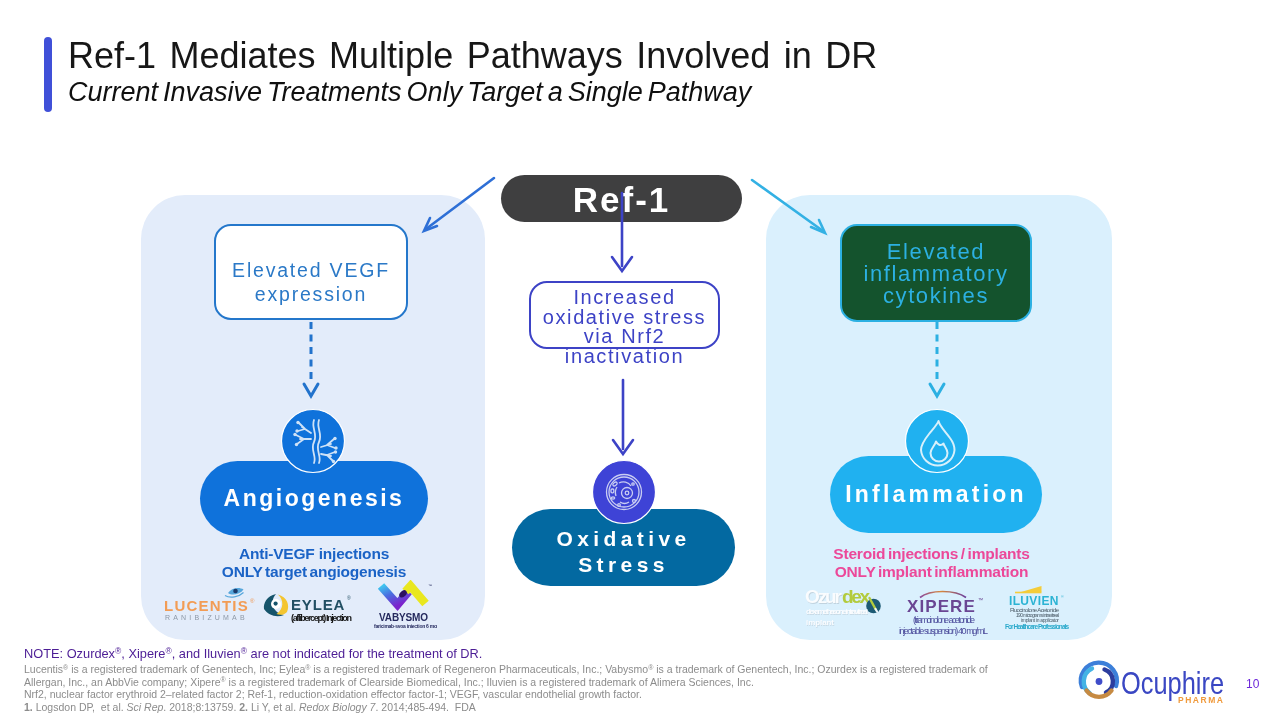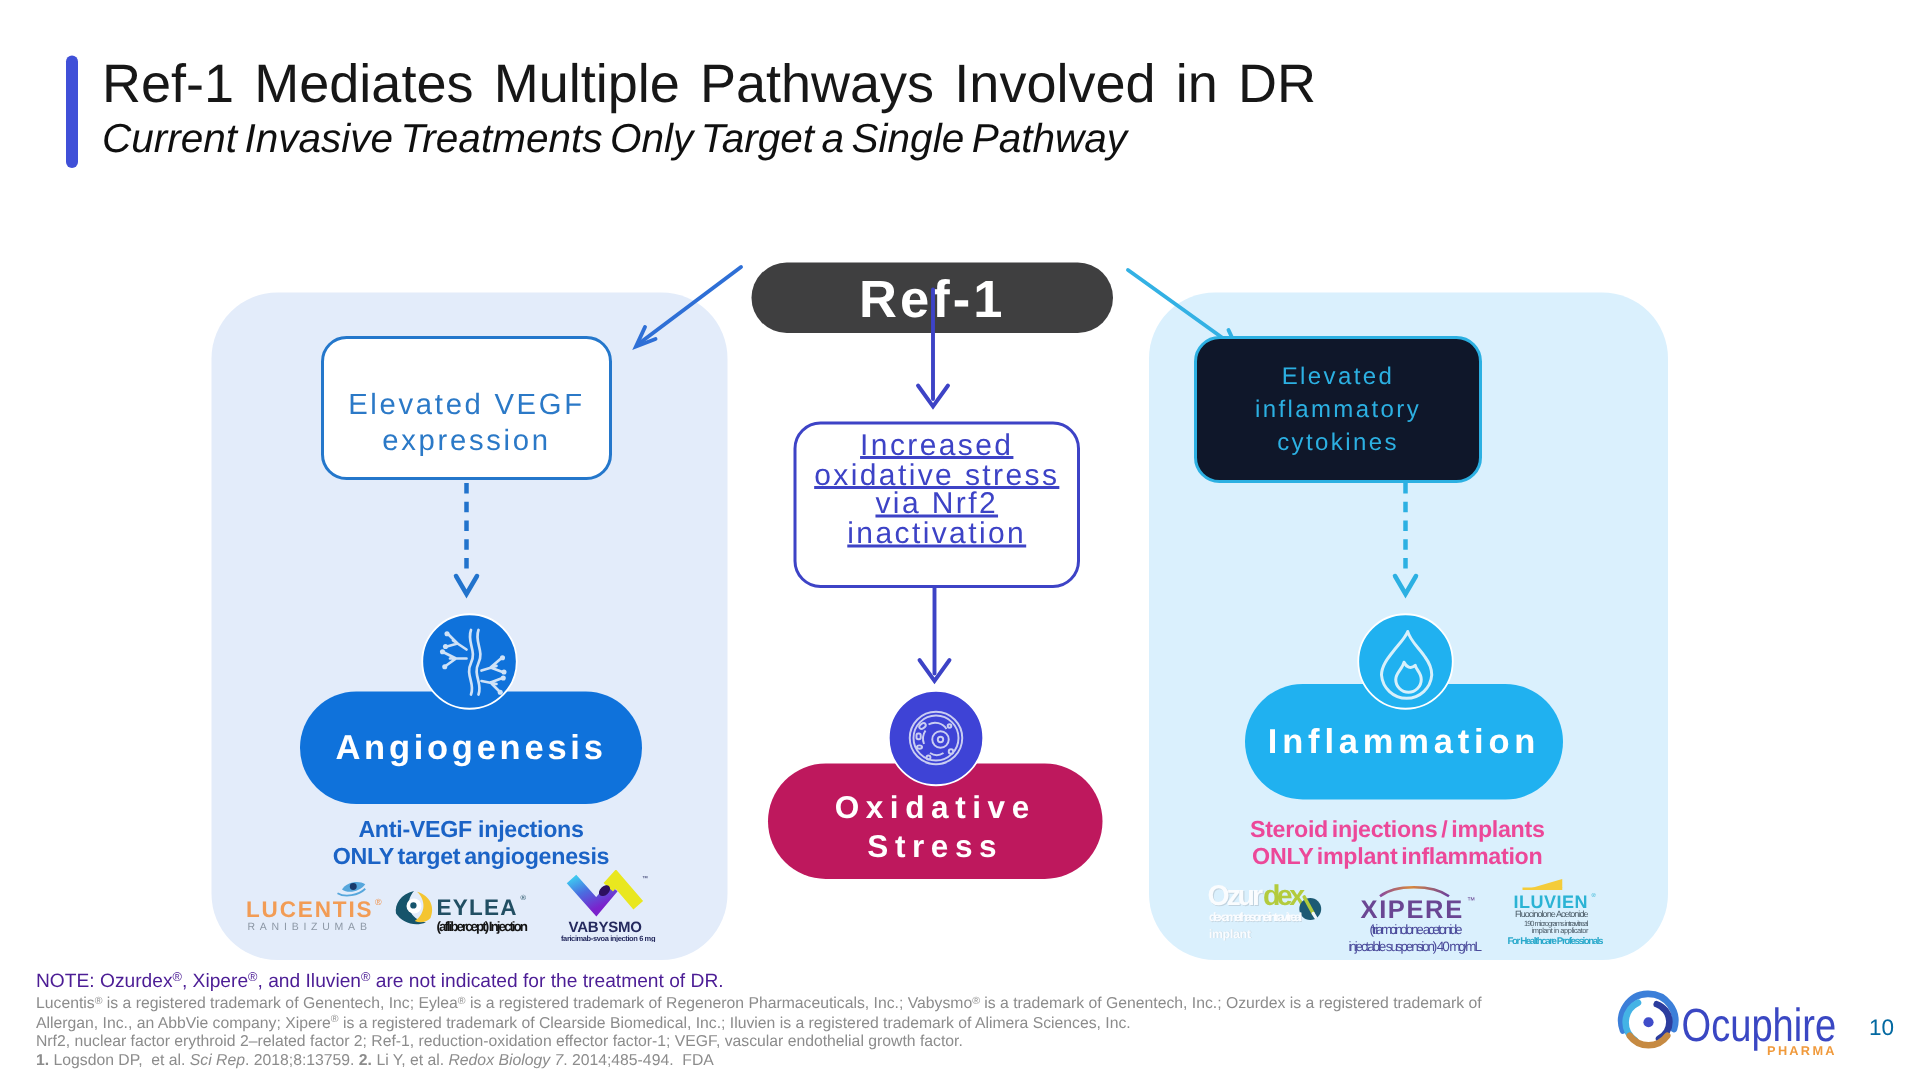--- a/index.html
+++ b/index.html
@@ -49,26 +49,26 @@
   </g>
 
   <g stroke="#2cb0e2" stroke-width="3" fill="none">
     <line x1="937" y1="322" x2="937" y2="384" stroke-dasharray="7,5.5"></line>
     <path d="M 930,384 L 937,396 L 944,384" stroke-linecap="round"></path>
   </g>
 </svg>
 
 <div class="abs ctr" style="left:214px;top:223.5px;width:194px;height:96.5px;box-sizing:border-box;border-radius:17px;border:2px solid #2477cb;background:#fff;color:#2b79c7;font-size:19.5px;letter-spacing:1.8px;line-height:24.5px;padding-top:32px;">Elevated VEGF<br>expression</div>
 
-<div class="abs ctr" style="left:529px;top:281px;width:191px;height:111px;box-sizing:border-box;border-radius:18px;border:2px solid #3d43c6;background:#fff;color:#3d43c6;font-size:20px;letter-spacing:1.6px;line-height:19.5px;padding-top:5px;text-decoration:underline;">Increased<br>oxidative stress<br>via Nrf2<br>inactivation</div>
-
-<div class="abs ctr" style="left:796px;top:224px;width:192px;height:98px;box-sizing:border-box;border-radius:17px;border:2px solid #2cb0e2;background:#0f172a;color:#2cb0e2;font-size:16px;letter-spacing:1.6px;line-height:22px;padding-top:15px;">Elevated<br>inflammatory<br>cytokines</div>
+<div class="abs ctr" style="left:529px;top:281px;width:191px;height:68px;box-sizing:border-box;border-radius:18px;border:2px solid #3d43c6;background:#fff;color:#3d43c6;font-size:20px;letter-spacing:1.6px;line-height:19.5px;padding-top:5px;">Increased<br>oxidative stress<br>via Nrf2<br>inactivation</div>
+
+<div class="abs ctr" style="left:840px;top:224px;width:192px;height:98px;box-sizing:border-box;border-radius:17px;border:2px solid #2cb0e2;background:#14532d;color:#2cb0e2;font-size:22px;letter-spacing:1.6px;line-height:22px;padding-top:15px;">Elevated<br>inflammatory<br>cytokines</div>
 
 <div class="abs ctr" style="left:200px;top:461px;width:228px;height:75px;border-radius:38px;background:#0f72db;color:#fff;font-weight:bold;font-size:23px;letter-spacing:2.5px;line-height:75px;">Angiogenesis</div>
-<div class="abs ctr" style="left:512px;top:509px;width:223px;height:77px;border-radius:39px;background:#be185d;color:#fff;font-weight:bold;font-size:21px;letter-spacing:4.4px;line-height:26px;padding-top:17px;box-sizing:border-box;">Oxidative<br>Stress</div>
+<div class="abs ctr" style="left:512px;top:509px;width:223px;height:77px;border-radius:39px;background:#0369a1;color:#fff;font-weight:bold;font-size:21px;letter-spacing:4.4px;line-height:26px;padding-top:17px;box-sizing:border-box;">Oxidative<br>Stress</div>
 <div class="abs ctr" style="left:830px;top:456px;width:212px;height:77px;border-radius:39px;background:#20b1f0;color:#fff;font-weight:bold;font-size:23px;letter-spacing:3.2px;line-height:77px;">Inflammation</div>
 
 <svg class="abs" style="left:280px;top:408px;" width="66" height="66" viewBox="0 0 66 66">
   <circle cx="33" cy="33" r="31.5" fill="#0f72db" stroke="#fff" stroke-width="1.2"></circle>
   <g stroke="#cfe2f7" stroke-width="1.8" fill="none" stroke-linecap="round">
     <path d="M 34,12 C 31,20 38,26 34,34 C 30,42 37,48 34,55"></path>
     <path d="M 39,12 C 36,20 43,26 39,34 C 35,42 42,48 39,55"></path>
     <path d="M 31,25 L 22,19 M 25,21 L 19,15 M 25,21 L 18,23"></path>
     <path d="M 31,31 L 20,31 M 24,31 L 16,27 M 24,31 L 17,36"></path>
     <path d="M 41,39 L 51,36 M 47,37 L 54,31 M 47,37 L 55,40"></path>
@@ -130,21 +130,21 @@
     <path d="M 16,12.5 A 14.5,14.5 0 0 0 14,37.5" stroke="#44b3e5" stroke-width="4.4" stroke-linecap="round"></path>
     <path d="M 28.5,13.5 A 12.5,12.5 0 0 1 30,36.5" stroke="#2c3d9e" stroke-width="4.4" stroke-linecap="round"></path>
     <path d="M 10.5,34.5 A 15.5,15.5 0 0 0 35.5,34.5" stroke="#c68a42" stroke-width="4.4" stroke-linecap="round"></path>
     <circle cx="23" cy="25.5" r="3.4" fill="#3f4cc9"></circle>
   </g>
   <g transform="translate(45,0) scale(0.82,1)">
     <text x="0" y="38" font-family="Liberation Sans, sans-serif" font-size="31" fill="#3a47c3">Ocuphire</text>
   </g>
   <text x="102" y="47" font-family="Liberation Sans, sans-serif" font-size="8.5" font-weight="bold" fill="#f09a3c" textLength="45">P H A R M A</text>
 </svg>
-<div class="abs" style="left:1246px;top:677px;font-size:15px;color:#0369a1;">10</div>
+<div class="abs" style="left:1246px;top:677px;font-size:12px;color:#6d28d9;">10</div>
 
 <svg class="abs" style="left:163px;top:584px;" width="95" height="38" viewBox="0 0 95 38">
   <path d="M 65,9 C 68,4 76,2.5 80.5,5.5 C 77,10.5 69,12 65,9 Z" fill="#57a7dc"></path>
   <circle cx="72.5" cy="7" r="2.3" fill="#1a3a6b"></circle>
   <path d="M 62,11.5 C 67,14.5 76,13 80.5,8.5" stroke="#57a7dc" stroke-width="1.2" fill="none"></path>
   <text x="1" y="27" font-size="15" font-weight="bold" fill="#f29c55" letter-spacing="1.3" textLength="85">LUCENTIS</text>
   <text x="87" y="19" font-size="6" fill="#f0954f">®</text>
   <text x="2" y="36" font-size="7" fill="#8d98a6" letter-spacing="2.4" textLength="82">RANIBIZUMAB</text>
 </svg>
 

